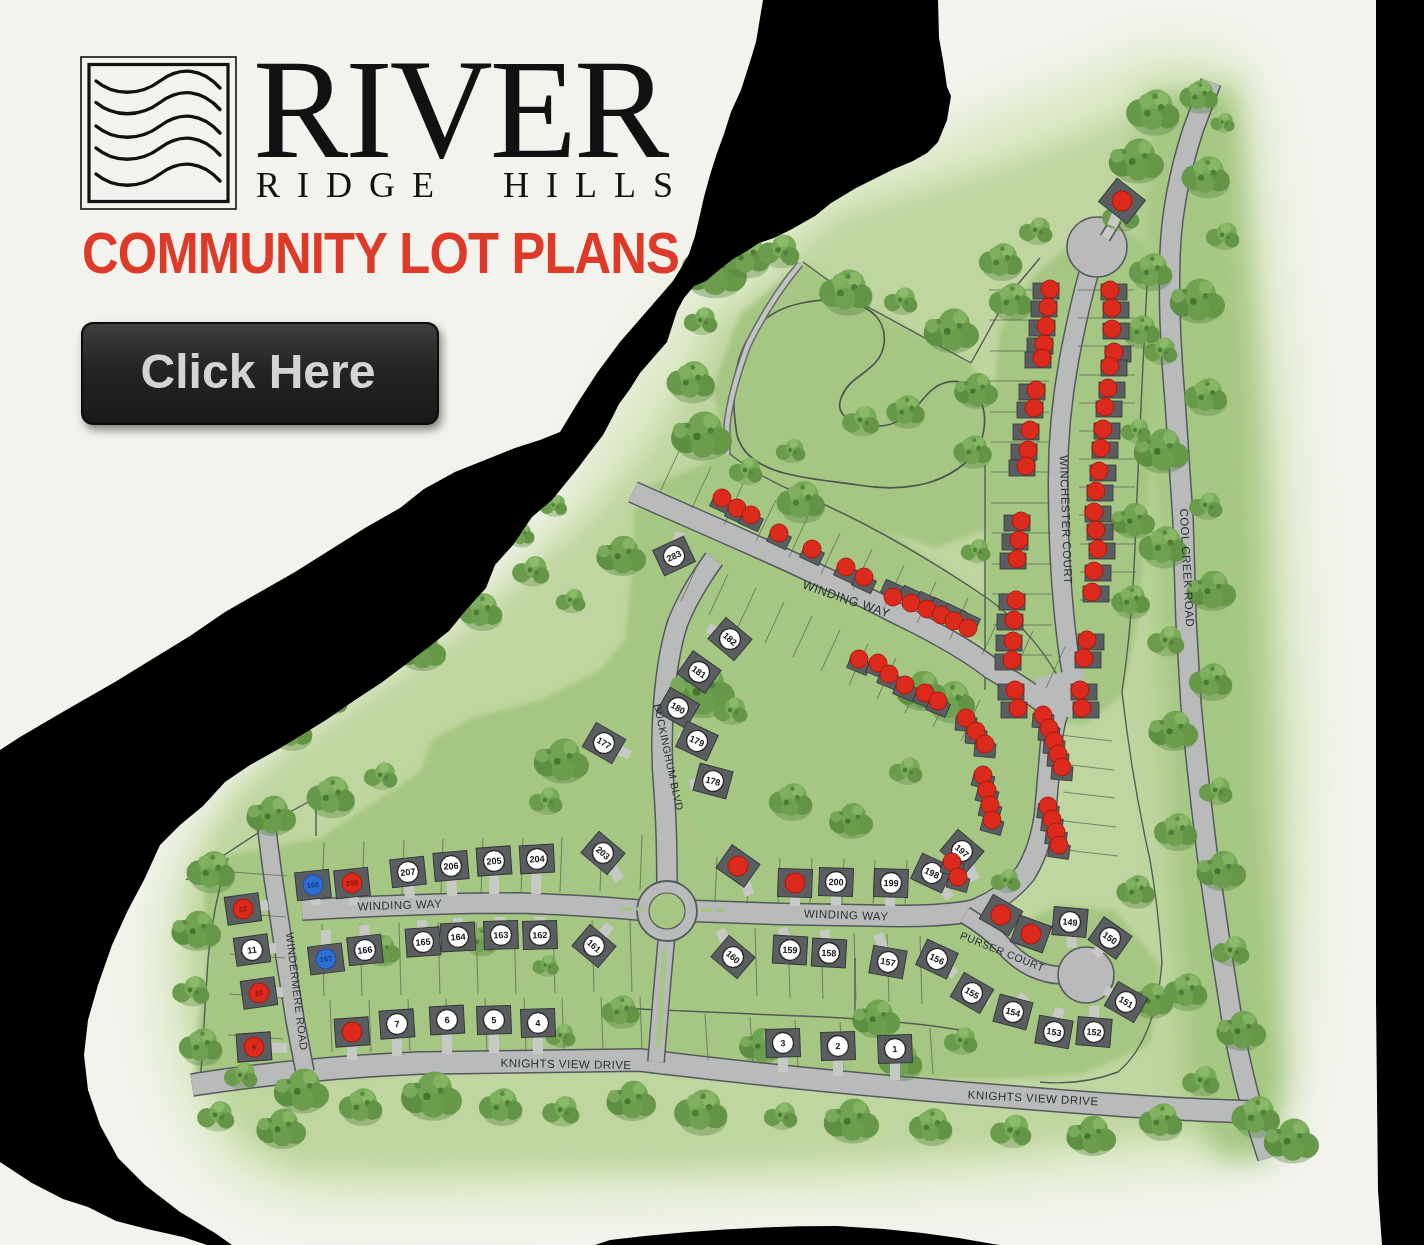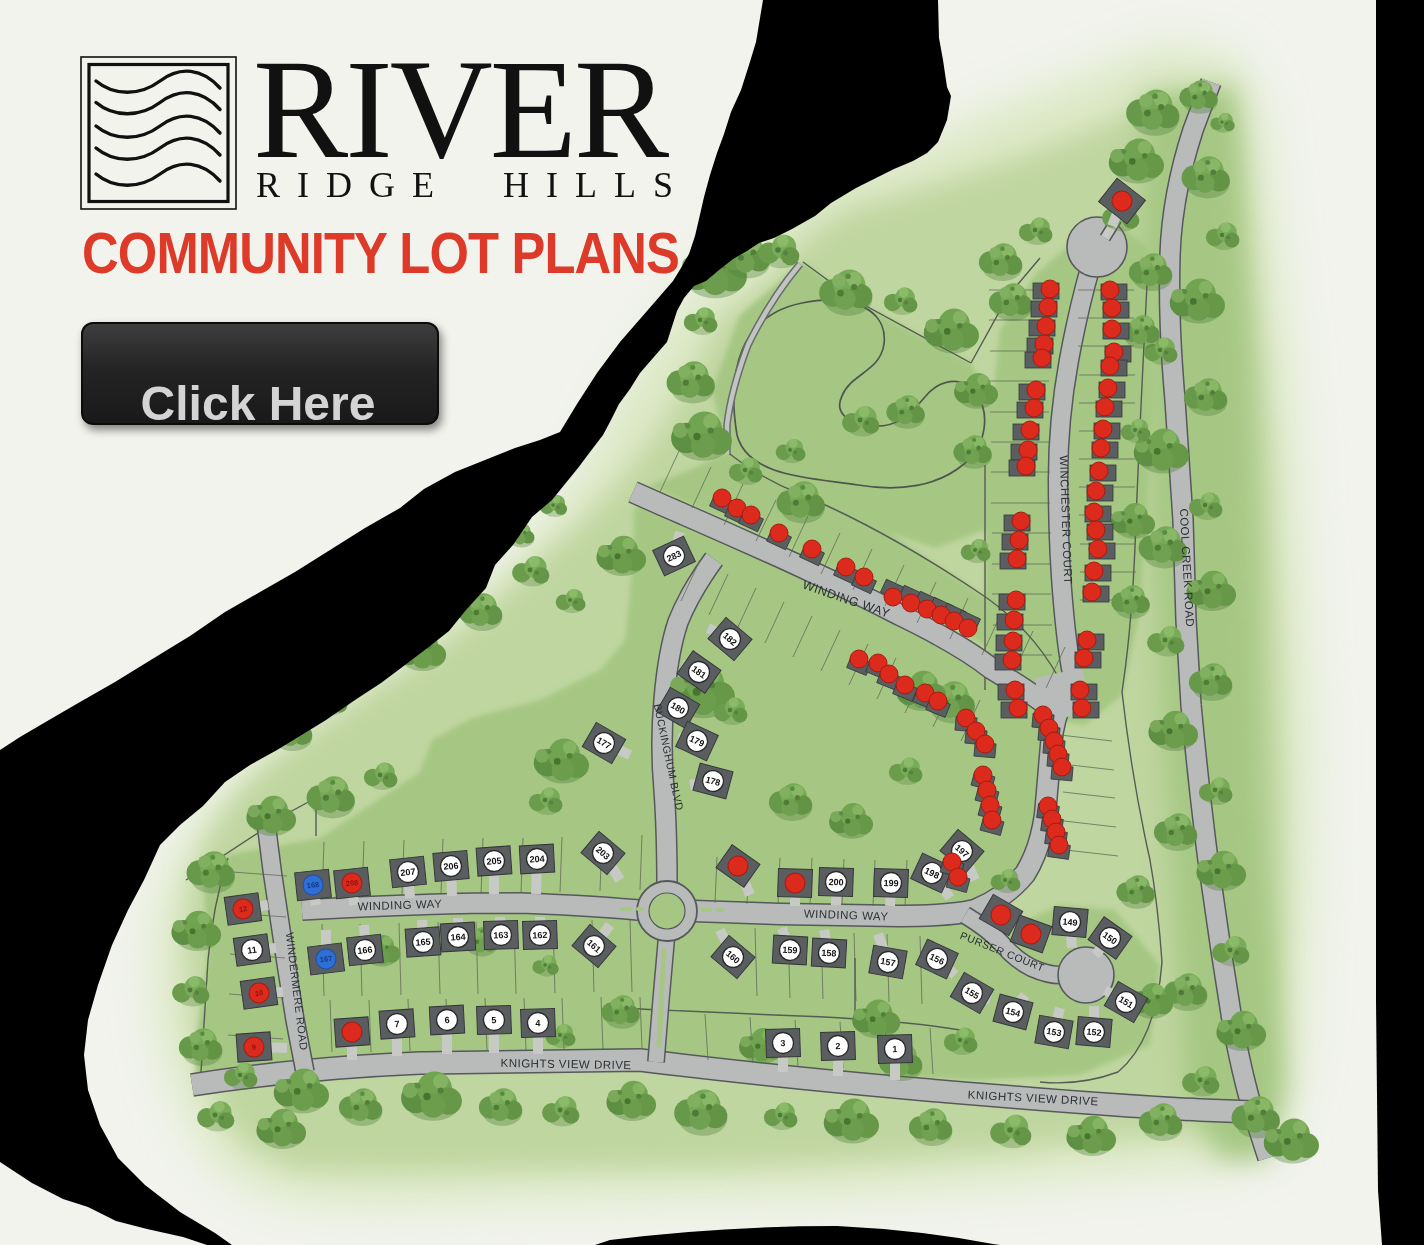--- a/index.html
+++ b/index.html
@@ -1036,13 +1036,13 @@
 <path d="M16,118 C34,133 60,133 80,118 C100,103 122,105 140,125" fill="none" stroke="#111" stroke-width="3.4" stroke-linecap="round"></path>
 </svg>
 
 <div class="abs" style="left:253px;top:38px;width:560px;font-family:'Liberation Serif',serif;font-size:142px;line-height:1;color:#111;letter-spacing:-3px;transform:scale(1.005,1);transform-origin:0 0;">RIVER</div>
 
 <div class="abs" style="left:256px;top:164px;width:520px;font-family:'Liberation Serif',serif;font-size:36px;color:#111;letter-spacing:17px;">RIDGE&nbsp;&nbsp;HILLS</div>
 
 <div class="abs" style="left:82px;top:219px;font-size:58px;font-weight:bold;color:#de3a2a;letter-spacing:-1px;transform:scale(0.875,1);transform-origin:0 0;white-space:nowrap;">COMMUNITY LOT PLANS</div>
 
 <div class="abs" style="left:81px;top:322px;width:354px;height:99px;border-radius:12px;background:linear-gradient(#3e3e3e,#242424 45%,#191919);border:2px solid #0c0c0c;box-shadow:3px 5px 8px rgba(0,0,0,0.45);"></div>
-<div class="abs" style="left:81px;top:322px;width:354px;height:99px;line-height:99px;text-align:center;font-size:48px;font-weight:bold;color:#d4d4d4;margin-top:32px;">Click Here</div>
+<div class="abs" style="left:81px;top:322px;width:354px;height:99px;line-height:99px;text-align:center;font-size:48px;font-weight:bold;color:#d4d4d4;">Click Here</div>
 </div>
 </body></html>

